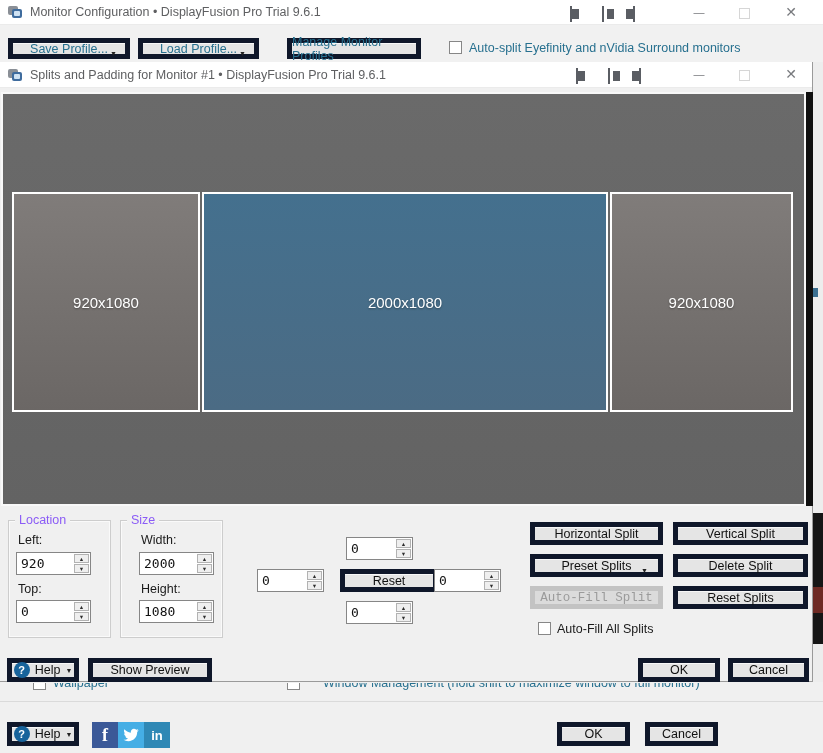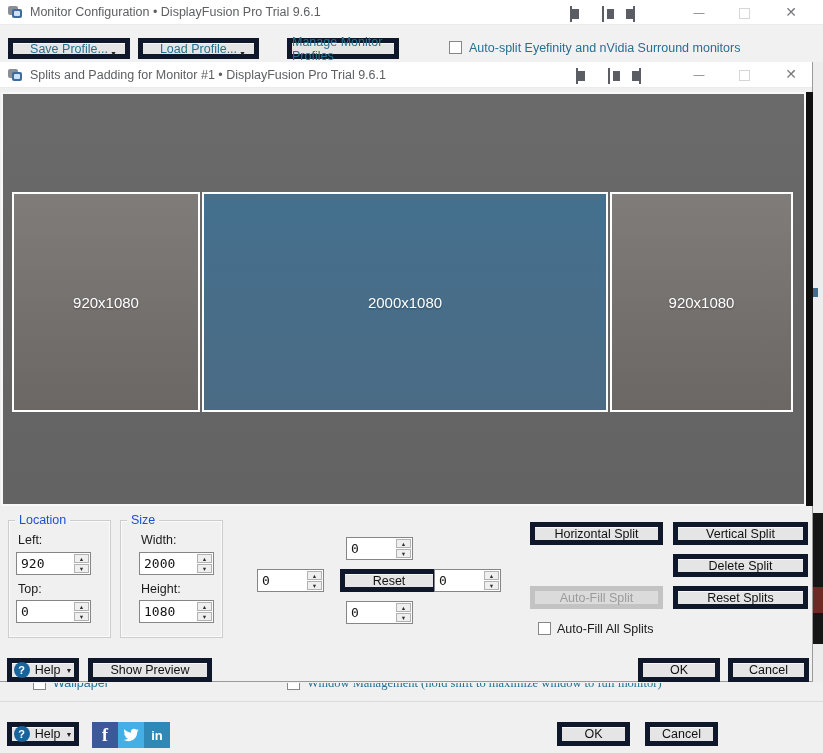--- a/index.html
+++ b/index.html
@@ -14,28 +14,28 @@
   .winbtn { display:flex; align-items:center; justify-content:center;
             color:#77797d; cursor:default; }
   .mon-icon { width:17px; height:12px; border:1px solid #5a5d63; background:#fff;
               position:relative; }
   .mon-inner { position:absolute; top:2px; bottom:2px; width:7px; background:#5a5d63; }
   .btn { position:absolute; background:#e5e5e5; border:5px solid #0f172a;
          display:flex; align-items:center; justify-content:center;
          font-size:12.5px; color:#111; box-shadow:inset 0 1px 0 #f7f7f7; }
   .btn-teal { color:#27708f; }
   .btn.disabled { background:#dbdbdb; border-color:#c3c3c3; color:#9b9b9b;
-                  box-shadow:none; }
+                  box-shadow:none;font-family:Liberation Mono, monospace; }
   .dd { font-size:7px; color:#222; line-height:1; }
   .checkbox { position:absolute; width:13px; height:13px; background:#fff;
               border:1px solid #878787; }
   .groupbox { position:absolute; border:1px solid #cdcdcd;
               box-shadow:inset 0 0 0 1px #fafafa; }
   .legend { position:absolute; top:-8px; left:6px; background:#f0f0f0;
-            padding:0 4px; font-size:12.5px; color:#1d4ed8; }
+            padding:0 4px; font-size:12.5px; color:#8b5cf6; }
   .field-label { position:absolute; font-size:12.5px; color:#1a1a1a; }
   .spin { position:absolute; display:flex; border:1px solid #868686; background:#fff; }
   .spin-val { flex:1; font-family:"DejaVu Sans Mono", monospace; font-size:13px;
               padding:3px 0 0 4px; color:#111; }
   .spin-arrows { width:17px; display:flex; flex-direction:column; padding:1px; gap:1px; }
   .spin-arrow { flex:1; background:#efefef; border:1px solid #b2b2b2; font-size:5.5px;
                 display:flex; align-items:center; justify-content:center; color:#2e2e2e; }
   .split-box { position:absolute; border:2px solid #ffffff; display:flex;
                align-items:center; justify-content:center; color:#fff; font-size:15px;
                text-shadow:0 1px 2px rgba(0,0,0,0.35); }
@@ -72,21 +72,21 @@
   
   <div class="abs" style="left:0;top:25px;width:823px;height:37px;background:#f1f1f1;"></div>
   <div class="btn btn-teal" style="left:8px;top:38px;width:122px;height:21px;">
     <span>Save Profile...</span>
     <span class="dd abs" style="right:8px;top:7px;">▼</span>
   </div>
   <div class="btn btn-teal" style="left:138px;top:38px;width:121px;height:21px;">
     <span>Load Profile...</span>
     <span class="dd abs" style="right:8px;top:7px;">▼</span>
   </div>
-  <div class="btn btn-teal" style="left:287px;top:38px;width:112px;height:21px;">
+  <div class="btn btn-teal" style="left:287px;top:38px;width:134px;height:21px;">
     <span>Manage Monitor Profiles</span>
   </div>
   <span class="checkbox" style="left:449px;top:41px;"></span>
   <span class="teal-label" style="left:469px;top:41px;">Auto-split Eyefinity and nVidia Surround monitors</span>
 
   
   <div class="abs" style="left:813px;top:62px;width:10px;height:620px;background:#ededed;"></div>
   <div class="abs" style="left:813px;top:513px;width:10px;height:131px;background:#161616;"></div>
   <div class="abs" style="left:813px;top:587px;width:10px;height:26px;background:#6e2a24;"></div>
   <div class="abs" style="left:813px;top:288px;width:5px;height:9px;background:#3c7091;"></div>
@@ -201,20 +201,24 @@
     </span>
   </div>
 
   
   <div class="btn" style="left:530px;top:522px;width:133px;height:23px;">
     <span>Horizontal Split</span>
   </div>
   <div class="btn" style="left:673px;top:522px;width:135px;height:23px;">
     <span>Vertical Split</span>
   </div>
+  <div class="btn" style="left:530px;top:554px;width:133px;height:23px;">
+    <span>Preset Splits</span>
+    <span class="dd abs" style="right:10px;top:8px;">▼</span>
+  </div>
   <div class="btn" style="left:673px;top:554px;width:135px;height:23px;">
     <span>Delete Split</span>
   </div>
   <div class="btn disabled" style="left:530px;top:586px;width:133px;height:23px;">
     <span>Auto-Fill Split</span>
   </div>
   <div class="btn" style="left:673px;top:586px;width:135px;height:23px;">
     <span>Reset Splits</span>
   </div>
   <span class="checkbox" style="left:538px;top:622px;"></span>
@@ -234,21 +238,21 @@
   </div>
   <div class="btn" style="left:728px;top:658px;width:81px;height:24px;">
     <span>Cancel</span>
   </div>
 
   
   <div class="abs" style="left:0;top:683px;width:813px;height:18px;overflow:hidden;">
     <span class="checkbox" style="left:33px;top:-6px;"></span>
     <span class="teal-label" style="left:53px;top:-7px;">Wallpaper</span>
     <span class="checkbox" style="left:287px;top:-6px;"></span>
-    <span class="teal-label" style="left:307px;top:-7px;font-family:Liberation Serif, serif;">Window Management (hold shift to maximize window to full monitor)</span>
+    <span class="teal-label" style="left:323px;top:-7px;">Window Management (hold shift to maximize window to full monitor)</span>
   </div>
   <div class="abs" style="left:0;top:701px;width:823px;height:1px;background:#dadada;"></div>
 
   
   <div class="btn" style="left:7px;top:722px;width:72px;height:24px;gap:5px;">
     <span class="help-circle">?</span>
     <span>Help</span>
     <span class="dd">▼</span>
   </div>
   <span class="social" style="left:92px;top:722px;background:#3b5998;font-size:18px;font-family:'Liberation Serif',serif;">f</span>

